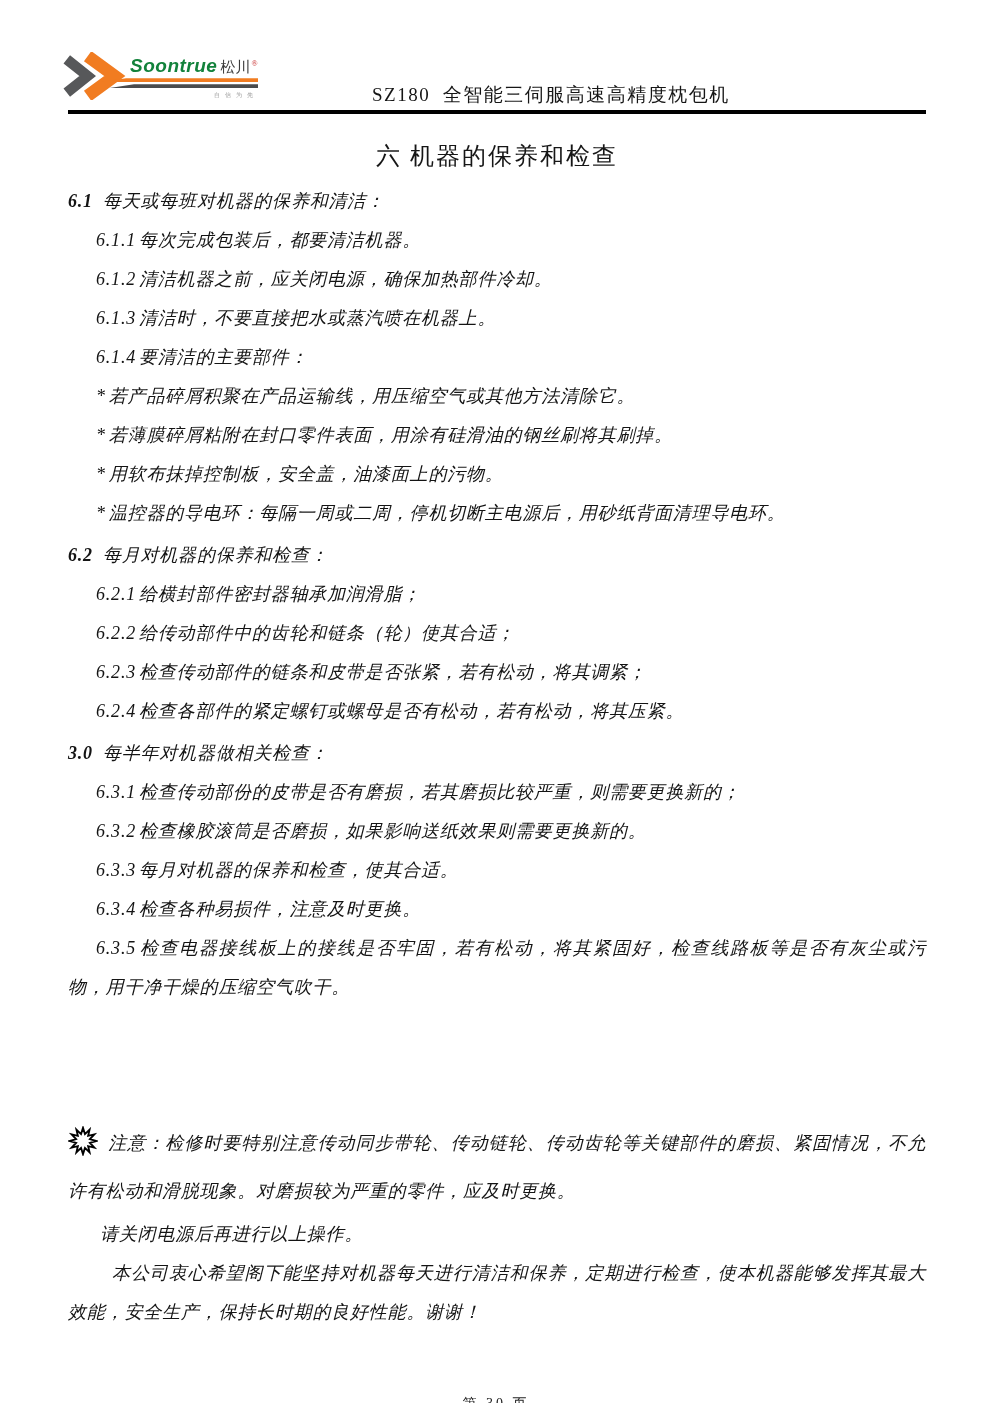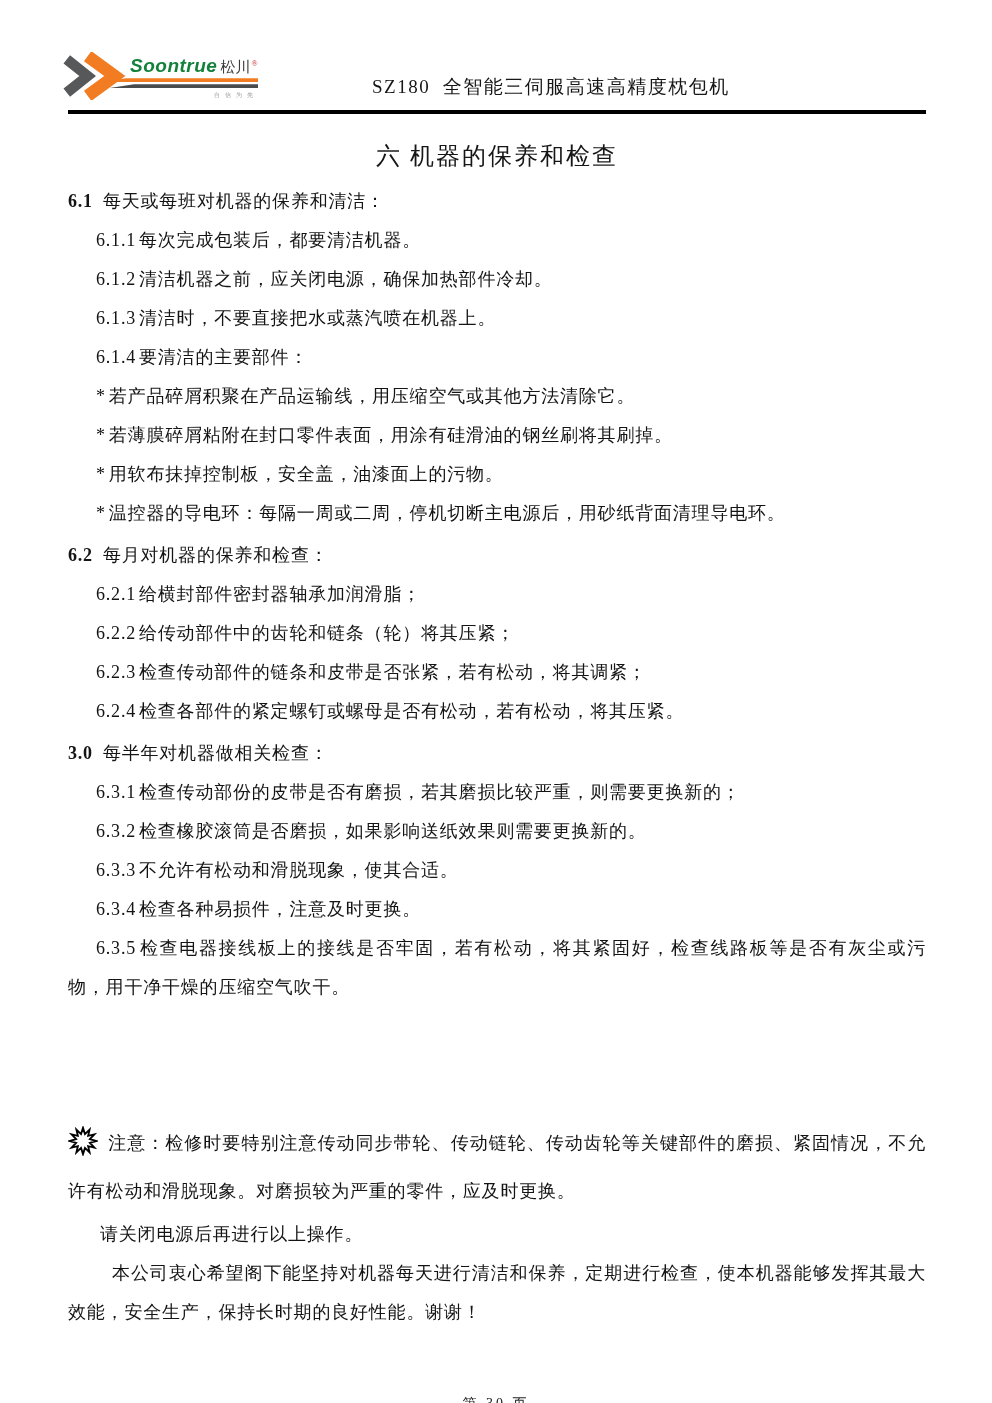--- a/index.html
+++ b/index.html
@@ -20,28 +20,28 @@
   .brand{font-family:"Liberation Sans","DejaVu Sans",sans-serif;font-style:italic;font-weight:bold;
          font-size:19px;color:#12823b;letter-spacing:0.5px;}
   .brand-cn{font-size:15px;color:#3a3a3a;margin-left:3px;}
   .reg{font-size:8px;color:#c62828;vertical-align:super;margin-left:1px;}
   .bar{height:4px;}
   .bar.orange{width:158px;margin-left:-30px;margin-top:1px;background:#f17c21;
               clip-path:polygon(0 100%,26px 0,100% 0,100% 100%);}
   .bar.gray{width:150px;margin-left:-22px;margin-top:2px;background:#4a4b4d;
             clip-path:polygon(0 100%,26px 0,100% 0,100% 100%);}
   .slogan{text-align:right;font-size:6px;letter-spacing:5px;color:#9a9a9a;margin-top:3px;}
-  .doc-title{position:absolute;left:372px;bottom:14px;font-size:19px;letter-spacing:1.5px;
+  .doc-title{position:absolute;left:372px;bottom:6px;font-size:19px;letter-spacing:1.5px;
              white-space:pre;color:#161616;}
 
   
   .content{margin:0 66px 0 68px;}
   h1.title{margin:26px 0 10px 0;font-size:24px;font-weight:normal;text-align:center;
            letter-spacing:2px;color:#161616;}
-  p{margin:0;font-size:18px;line-height:39px;letter-spacing:0.8px;text-align:justify;}
+  p{margin:0;font-size:18px;line-height:39px;letter-spacing:0.8px;text-align:justify;font-style:italic;}
   p.sec{margin-top:3px;}
   .secnum{font-weight:bold;margin-right:10px;}
   p.item{text-indent:28px;}
   .inum{margin-right:3px;}
 
   
   p.warning{margin-top:112px;line-height:48px;}
   .burst{width:30px;height:30px;vertical-align:-7px;margin-right:10px;}
   p.powernote{text-indent:32px;}
   p.closing{text-indent:44px;}
@@ -82,28 +82,28 @@
     <p class="item"><span class="inum">6.1.2</span><span>清洁机器之前，应关闭电源，确保加热部件冷却。</span></p>
     <p class="item"><span class="inum">6.1.3</span><span>清洁时，不要直接把水或蒸汽喷在机器上。</span></p>
     <p class="item"><span class="inum">6.1.4</span><span>要清洁的主要部件：</span></p>
     <p class="item"><span class="inum">*</span><span>若产品碎屑积聚在产品运输线，用压缩空气或其他方法清除它。</span></p>
     <p class="item"><span class="inum">*</span><span>若薄膜碎屑粘附在封口零件表面，用涂有硅滑油的钢丝刷将其刷掉。</span></p>
     <p class="item"><span class="inum">*</span><span>用软布抹掉控制板，安全盖，油漆面上的污物。</span></p>
     <p class="item"><span class="inum">*</span><span>温控器的导电环：每隔一周或二周，停机切断主电源后，用砂纸背面清理导电环。</span></p>
 
     <p class="sec"><b class="secnum">6.2</b><span>每月对机器的保养和检查：</span></p>
     <p class="item"><span class="inum">6.2.1</span><span>给横封部件密封器轴承加润滑脂；</span></p>
-    <p class="item"><span class="inum">6.2.2</span><span>给传动部件中的齿轮和链条（轮）将其压紧；</span></p>
+    <p class="item"><span class="inum">6.2.2</span><span>给传动部件中的齿轮和链条（轮）使其合适；</span></p>
     <p class="item"><span class="inum">6.2.3</span><span>检查传动部件的链条和皮带是否张紧，若有松动，将其调紧；</span></p>
     <p class="item"><span class="inum">6.2.4</span><span>检查各部件的紧定螺钉或螺母是否有松动，若有松动，将其压紧。</span></p>
 
     <p class="sec"><b class="secnum">3.0</b><span>每半年对机器做相关检查：</span></p>
     <p class="item"><span class="inum">6.3.1</span><span>检查传动部份的皮带是否有磨损，若其磨损比较严重，则需要更换新的；</span></p>
     <p class="item"><span class="inum">6.3.2</span><span>检查橡胶滚筒是否磨损，如果影响送纸效果则需要更换新的。</span></p>
-    <p class="item"><span class="inum">6.3.3</span><span>不允许有松动和滑脱现象，使其合适。</span></p>
+    <p class="item"><span class="inum">6.3.3</span><span>每月对机器的保养和检查，使其合适。</span></p>
     <p class="item"><span class="inum">6.3.4</span><span>检查各种易损件，注意及时更换。</span></p>
     <p class="item"><span class="inum">6.3.5</span><span>检查电器接线板上的接线是否牢固，若有松动，将其紧固好，检查线路板等是否有灰尘或污物，用干净干燥的压缩空气吹干。</span></p>
 
     <p class="warning"><svg class="burst" viewBox="0 0 32 32" xmlns="http://www.w3.org/2000/svg">
           <polygon points="30,16 23.4,18.1 28.1,23 21.5,21.5 23,28.1 18.1,23.4 16,30 13.9,23.4 9,28.1 10.5,21.5 3.9,23 8.6,18.1 2,16 8.6,13.9 3.9,9 10.5,10.5 9,3.9 13.9,8.6 16,2 18.1,8.6 23,3.9 21.5,10.5 28.1,9 23.4,13.9" fill="#ffffff" stroke="#000000" stroke-width="2" stroke-linejoin="miter"></polygon>
         </svg><span>注意：检修时要特别注意传动同步带轮、传动链轮、传动齿轮等关键部件的磨损、紧固情况，不允许有松动和滑脱现象。对磨损较为严重的零件，应及时更换。</span></p>
 
     <p class="powernote">请关闭电源后再进行以上操作。</p>
 
     <p class="closing">本公司衷心希望阁下能坚持对机器每天进行清洁和保养，定期进行检查，使本机器能够发挥其最大效能，安全生产，保持长时期的良好性能。谢谢！</p>

